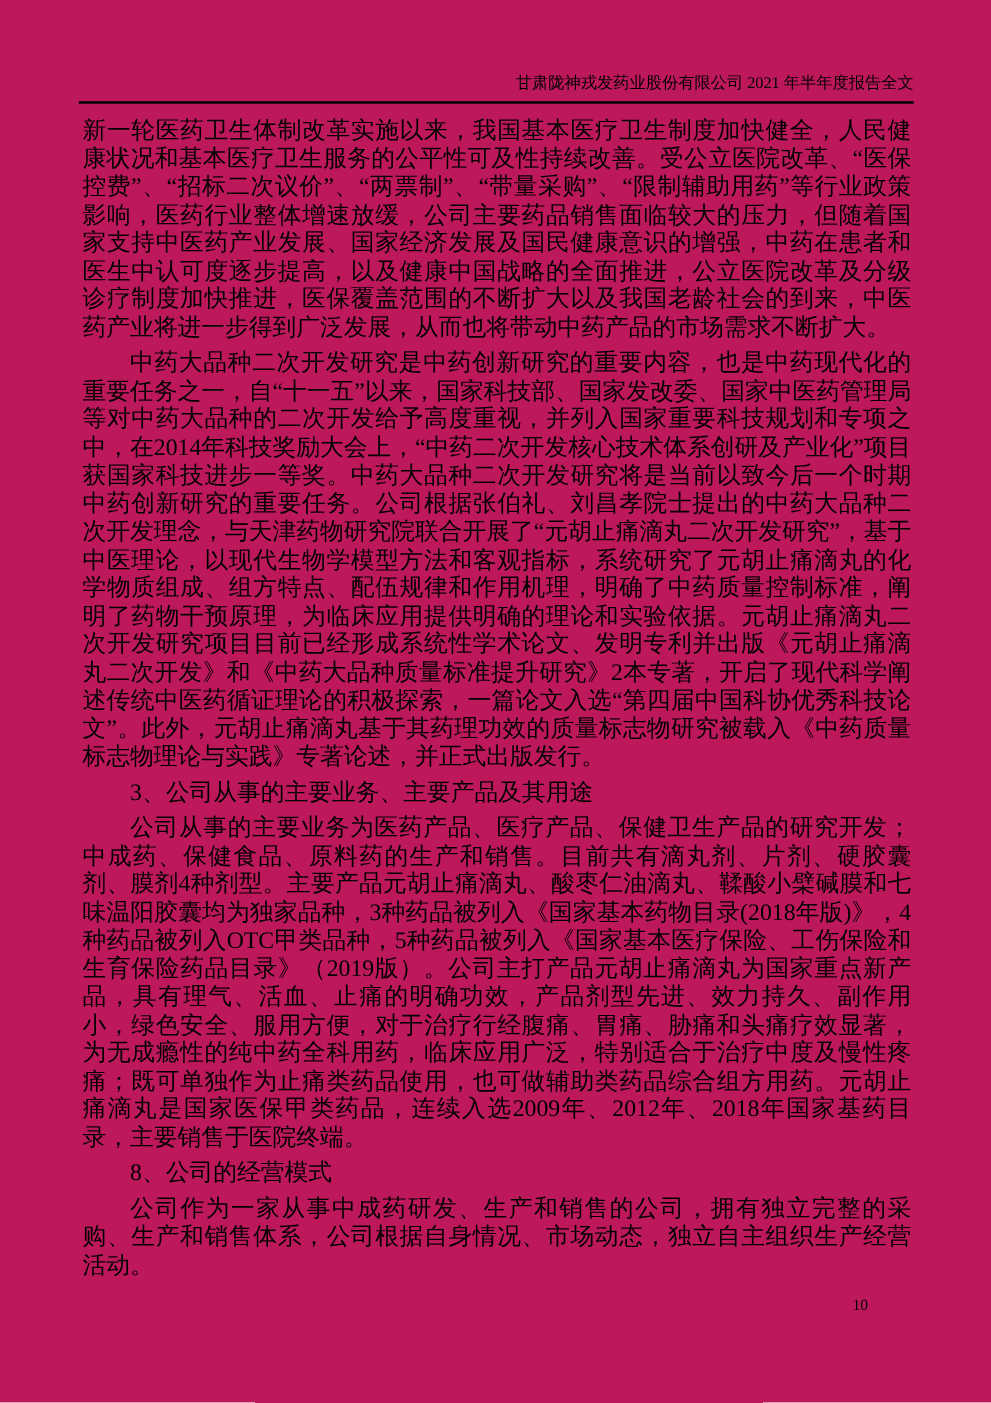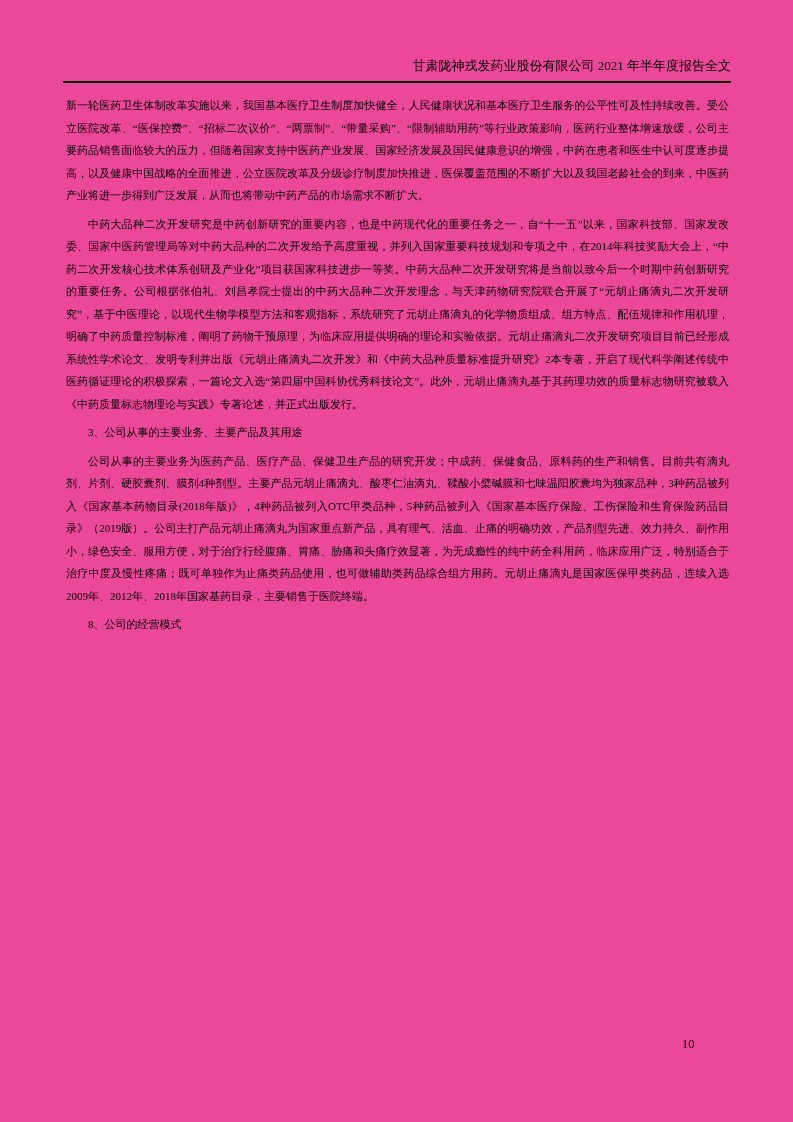--- a/index.html
+++ b/index.html
@@ -1,39 +1,39 @@
 <!DOCTYPE html>
 <html lang="zh"><head>
 <meta charset="utf-8">
 <style>
   html, body { margin: 0; padding: 0; background: #ffffff; }
   .page {
     position: relative;
     width: 793px;
     height: 1122px;
-    background: #ec4899;
+    background: #be185d;
     color: #000000;
     font-family: "Liberation Serif", "DejaVu Serif", serif;
     overflow: hidden;
     box-sizing: border-box;
   }
   .report-header {
     margin: 0 62px 0 63px;
     padding-top: 57px;
     padding-bottom: 7px;
     border-bottom: 2px solid #000000;
     text-align: right;
     font-size: 13px;
     line-height: 17px;
     white-space: nowrap;
   }
   .content {
     margin: 0 64px 12px 66px;
     padding-top: 5px;
-    font-size: 11px;
+    font-size: 19px;
     line-height: 22.5px;
     text-align: justify;
     text-justify: inter-character;
   }
   .content p {
     margin: 6px 0;
     text-indent: 2em;
   }
   .content p.no-indent {
     text-indent: 0;
@@ -57,17 +57,18 @@
   <div class="report-header">
     <span>甘肃陇神戎发药业股份有限公司 2021 年半年度报告全文</span>
   </div>
 
   <div class="content">
     <p class="no-indent">新一轮医药卫生体制改革实施以来，我国基本医疗卫生制度加快健全，人民健康状况和基本医疗卫生服务的公平性可及性持续改善。受公立医院改革、“医保控费”、“招标二次议价”、“两票制”、“带量采购”、“限制辅助用药”等行业政策影响，医药行业整体增速放缓，公司主要药品销售面临较大的压力，但随着国家支持中医药产业发展、国家经济发展及国民健康意识的增强，中药在患者和医生中认可度逐步提高，以及健康中国战略的全面推进，公立医院改革及分级诊疗制度加快推进，医保覆盖范围的不断扩大以及我国老龄社会的到来，中医药产业将进一步得到广泛发展，从而也将带动中药产品的市场需求不断扩大。</p>
     <p>中药大品种二次开发研究是中药创新研究的重要内容，也是中药现代化的重要任务之一，自“十一五”以来，国家科技部、国家发改委、国家中医药管理局等对中药大品种的二次开发给予高度重视，并列入国家重要科技规划和专项之中，在2014年科技奖励大会上，“中药二次开发核心技术体系创研及产业化”项目获国家科技进步一等奖。中药大品种二次开发研究将是当前以致今后一个时期中药创新研究的重要任务。公司根据张伯礼、刘昌孝院士提出的中药大品种二次开发理念，与天津药物研究院联合开展了“元胡止痛滴丸二次开发研究”，基于中医理论，以现代生物学模型方法和客观指标，系统研究了元胡止痛滴丸的化学物质组成、组方特点、配伍规律和作用机理，明确了中药质量控制标准，阐明了药物干预原理，为临床应用提供明确的理论和实验依据。元胡止痛滴丸二次开发研究项目目前已经形成系统性学术论文、发明专利并出版《元胡止痛滴丸二次开发》和《中药大品种质量标准提升研究》2本专著，开启了现代科学阐述传统中医药循证理论的积极探索，一篇论文入选“第四届中国科协优秀科技论文”。此外，元胡止痛滴丸基于其药理功效的质量标志物研究被载入《中药质量标志物理论与实践》专著论述，并正式出版发行。</p>
     <p class="section-heading">3、公司从事的主要业务、主要产品及其用途</p>
     <p>公司从事的主要业务为医药产品、医疗产品、保健卫生产品的研究开发；中成药、保健食品、原料药的生产和销售。目前共有滴丸剂、片剂、硬胶囊剂、膜剂4种剂型。主要产品元胡止痛滴丸、酸枣仁油滴丸、鞣酸小檗碱膜和七味温阳胶囊均为独家品种，3种药品被列入《国家基本药物目录(2018年版)》，4种药品被列入OTC甲类品种，5种药品被列入《国家基本医疗保险、工伤保险和生育保险药品目录》（2019版）。公司主打产品元胡止痛滴丸为国家重点新产品，具有理气、活血、止痛的明确功效，产品剂型先进、效力持久、副作用小，绿色安全、服用方便，对于治疗行经腹痛、胃痛、胁痛和头痛疗效显著，为无成瘾性的纯中药全科用药，临床应用广泛，特别适合于治疗中度及慢性疼痛；既可单独作为止痛类药品使用，也可做辅助类药品综合组方用药。元胡止痛滴丸是国家医保甲类药品，连续入选2009年、2012年、2018年国家基药目录，主要销售于医院终端。</p>
     <p class="section-heading">8、公司的经营模式</p>
+    <p>公司作为一家从事中成药研发、生产和销售的公司，拥有独立完整的采购、生产和销售体系，公司根据自身情况、市场动态，独立自主组织生产经营活动。</p>
   </div>
 
   <div class="page-number">10</div>
 
 </div>
 
 </body></html>

